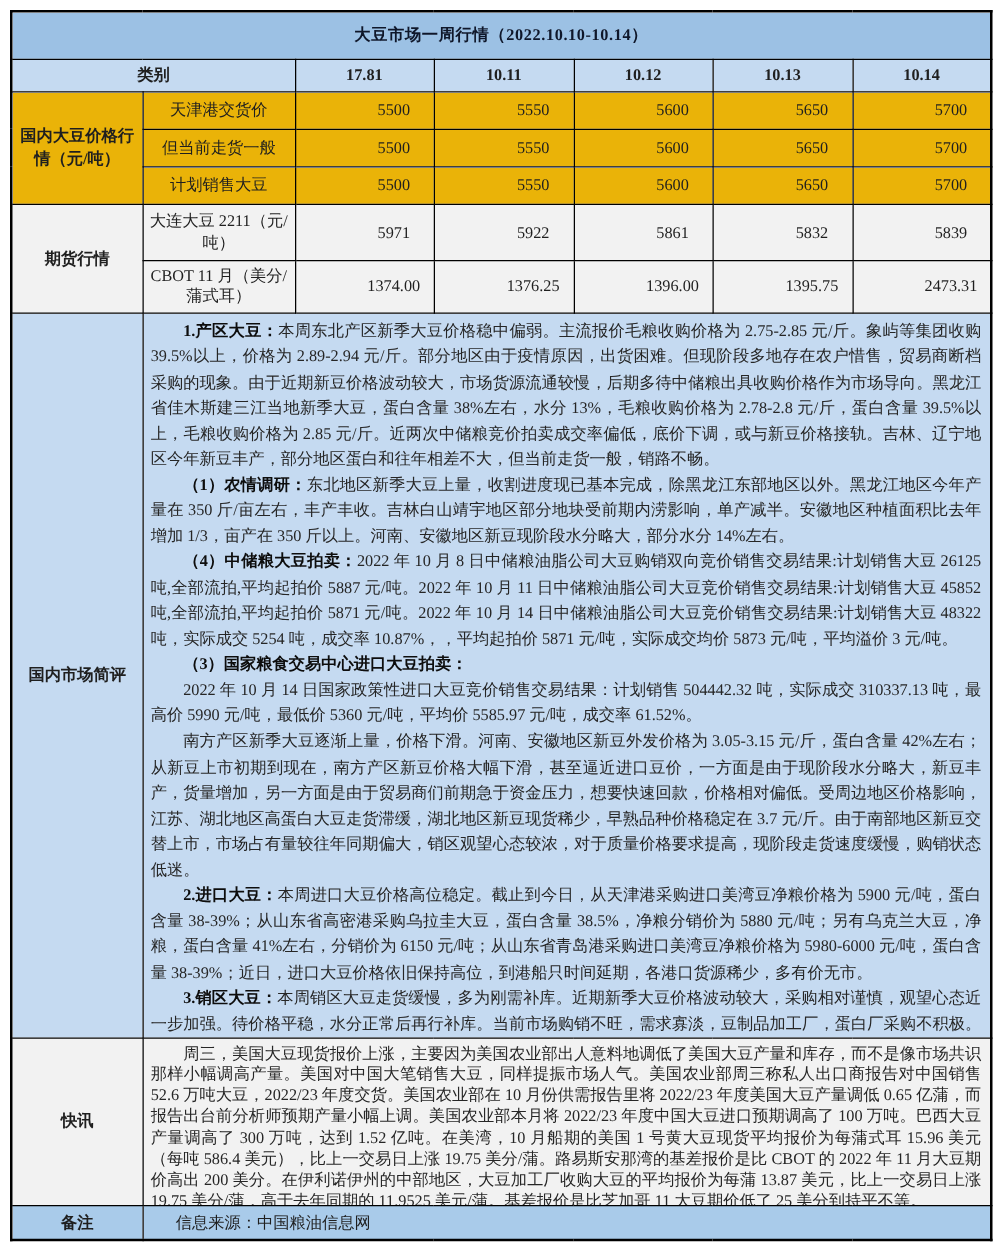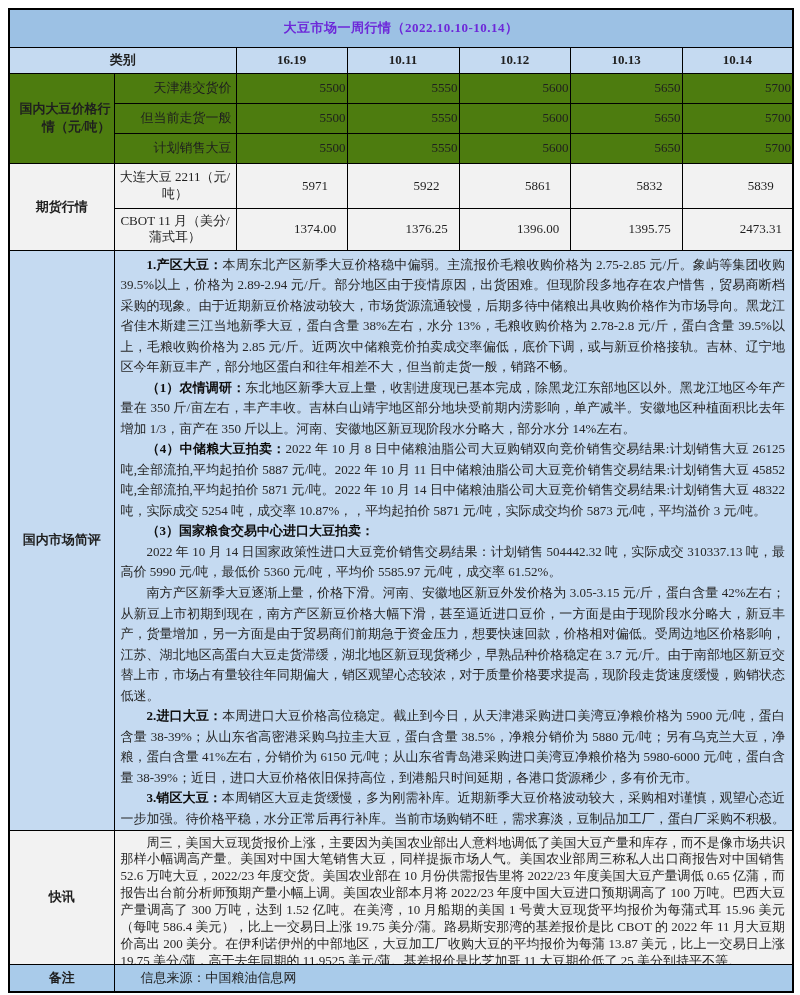--- a/index.html
+++ b/index.html
@@ -3,23 +3,23 @@
 <meta charset="utf-8">
 <style>
   html,body{margin:0;padding:0;background:#ffffff;}
   .page{width:800px;height:995px;background:#ffffff;overflow:hidden;box-sizing:border-box;
         font-family:"Liberation Serif","DejaVu Serif",serif;color:#1f1f1f;}
   table.market{border-collapse:collapse;table-layout:fixed;width:784px;margin:8px 8px 0 8px;}
   table.market td{border:1px solid #000;box-sizing:border-box;vertical-align:middle;
                   font-size:13px;overflow:hidden;}
   table.market{border:2px solid #000;}
   
-  .title-row td{background:#9cc1e4;height:38px;text-align:center;font-weight:bold;font-size:15px;color:#6d28d9;letter-spacing:.5px;}
+  .title-row td{background:#9cc1e4;height:38px;text-align:center;font-weight:bold;font-size:15px;color:#0f172a;letter-spacing:.5px;}
   .header-row td{background:#c5daf1;height:26px;text-align:center;font-weight:bold;}
-  .price-row td{background:#4d7c0f;height:30px;text-align:right;}
+  .price-row td{background:#eab308;height:30px;text-align:center;}
   .fut-row1 td{background:#f2f2f2;height:45px;text-align:center;}
   .fut-row2 td{background:#f2f2f2;height:42px;text-align:center;}
   .review-row td{background:#c5daf1;}
   .news-row td{background:#f2f2f2;}
   .note-row td{background:#a9cbea;height:22px;}
   .group-label{font-weight:bold;text-align:center;padding:4px 3px;}
   .sub-label{text-align:center;padding:0 4px;line-height:1.25;}
   .val{text-align:center;padding-left:48px;}
   
   .text-inner{padding:3px 6px 3px 5px;text-align:justify;color:#262626;}
@@ -44,21 +44,21 @@
         <col style="width:111px">
     </colgroup>
 
     <tbody>
         <tr class="title-row">
       <td colspan="7">大豆市场一周行情（2022.10.10-10.14）</td>
     </tr>
 
     <tr class="header-row">
       <td colspan="2">类别</td>
-      <td>16.19</td>
+      <td>17.81</td>
       <td>10.11</td>
       <td>10.12</td>
       <td>10.13</td>
       <td>10.14</td>
     </tr>
 
     <tr class="price-row">
       <td rowspan="3" class="group-label">国内大豆价格行情（元/吨）</td>
       <td class="sub-label">天津港交货价</td>
       <td class="val">5500</td>

